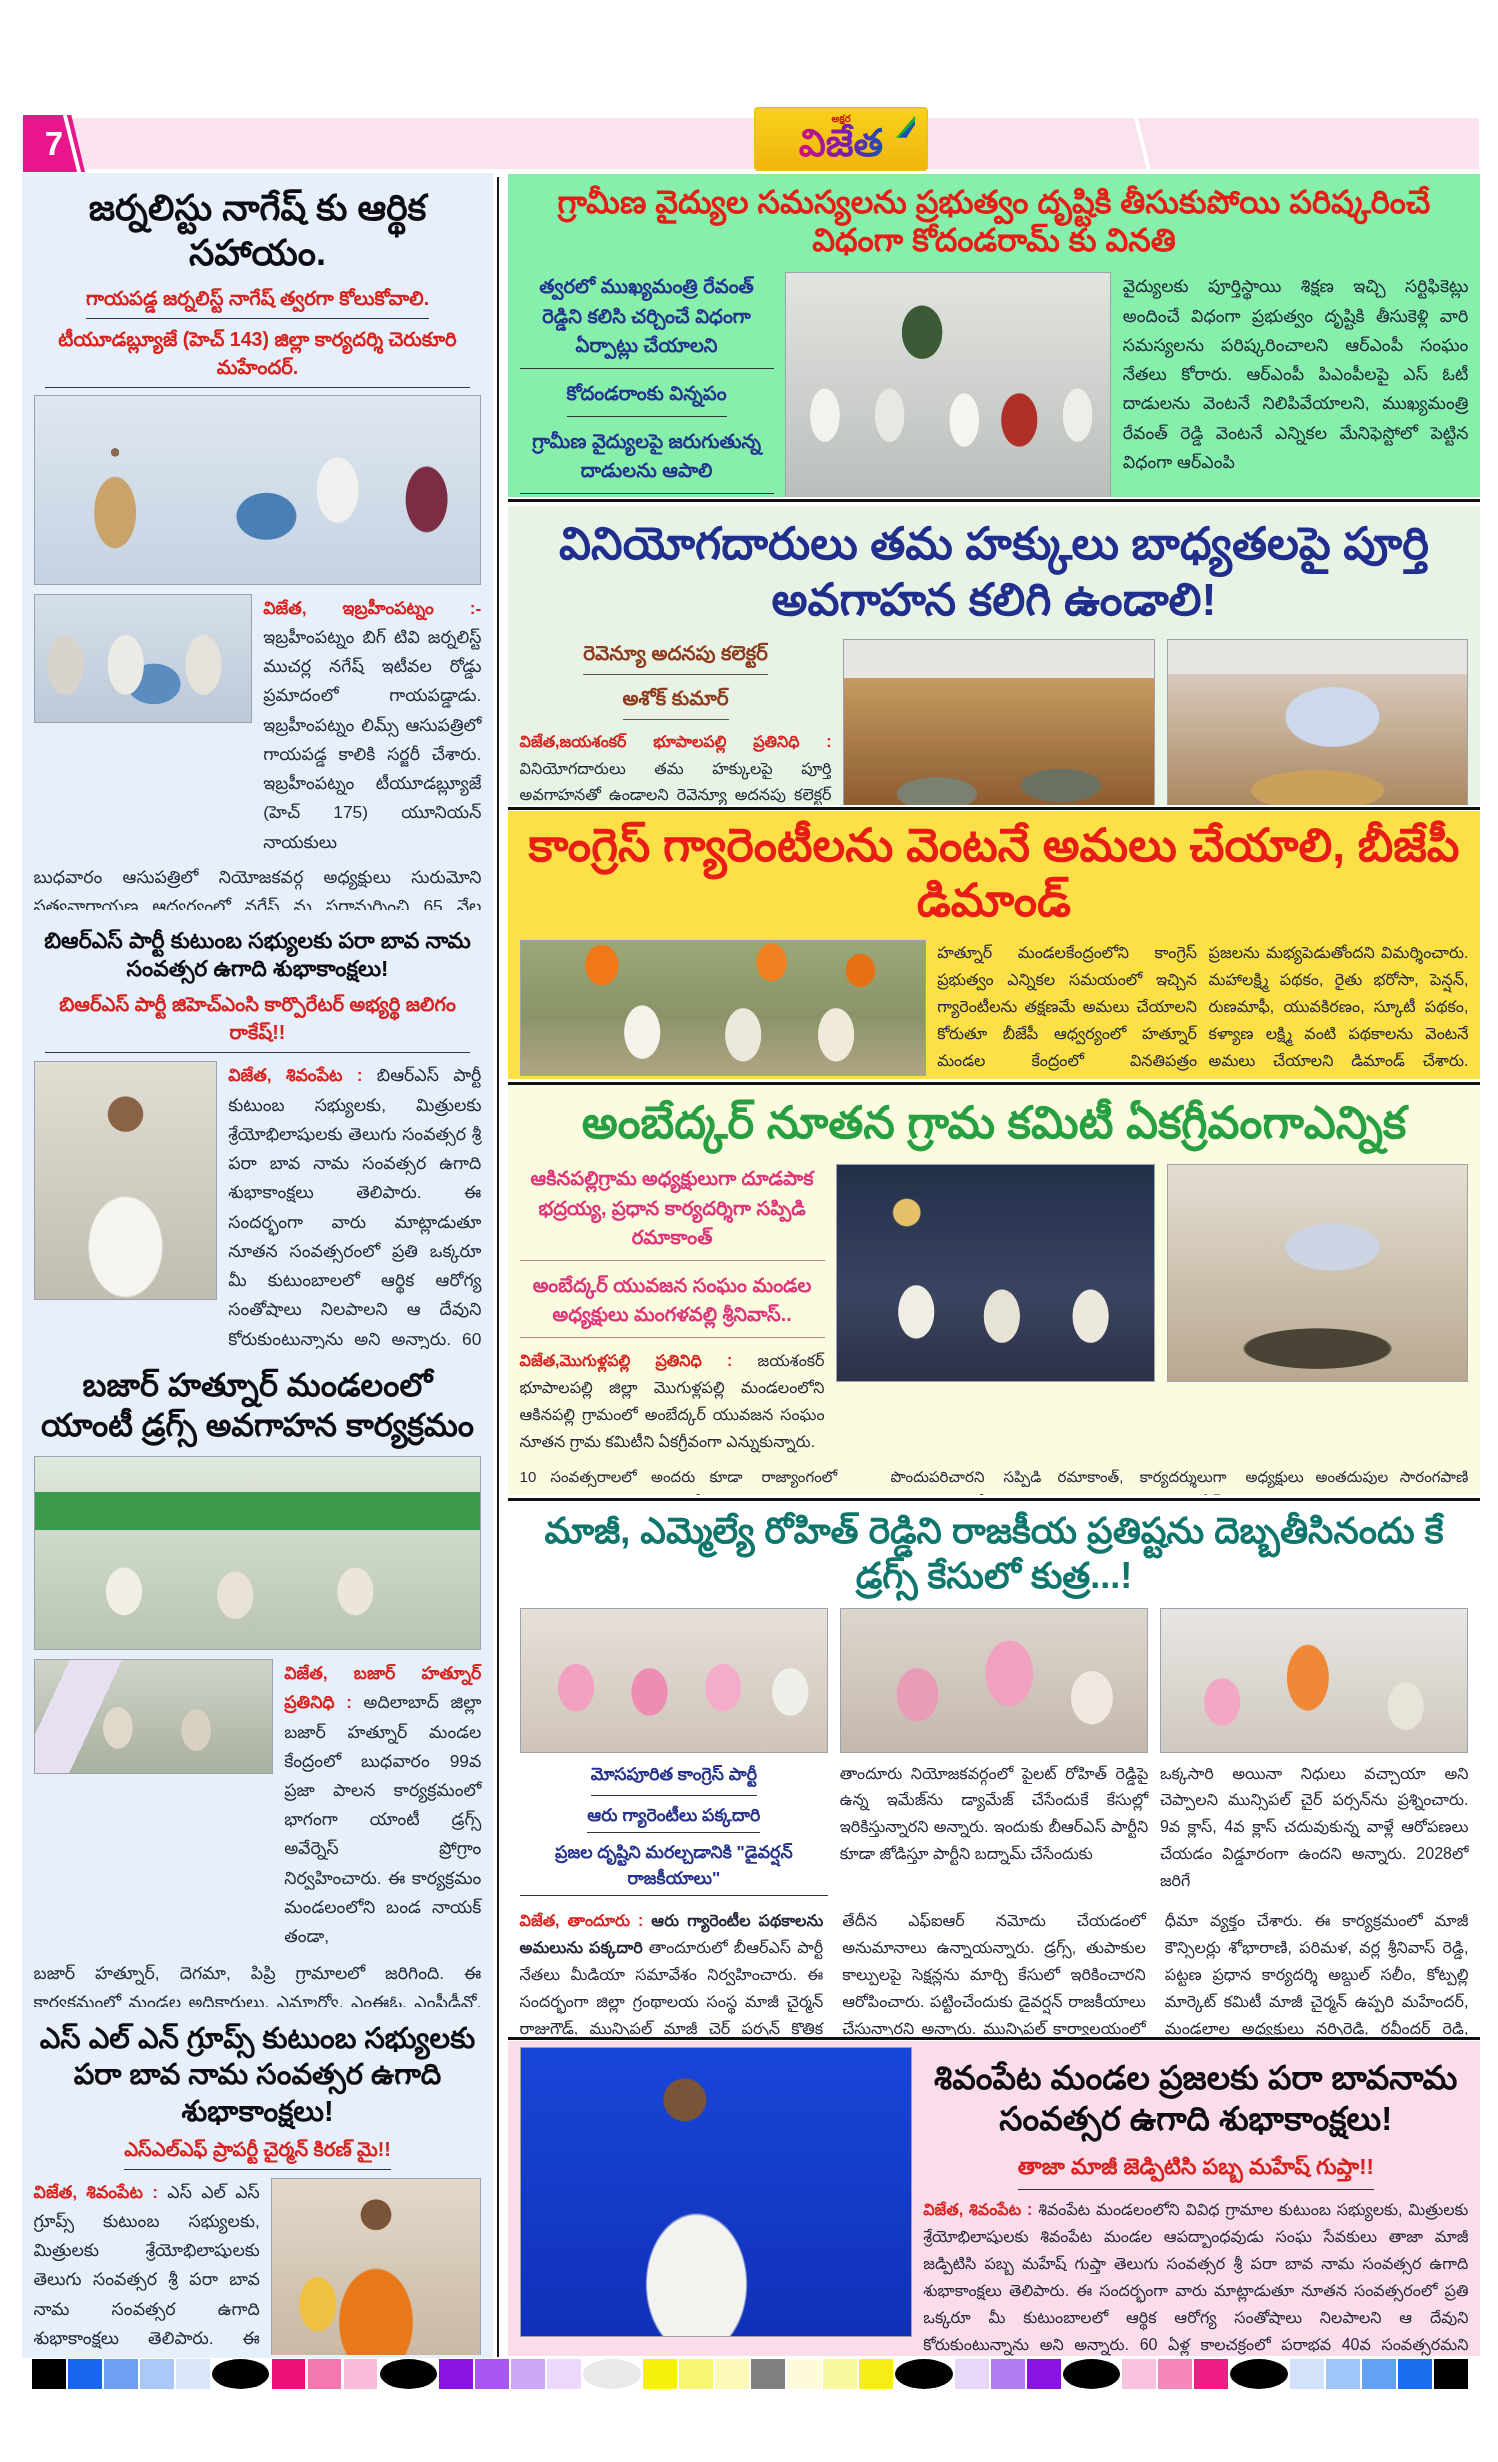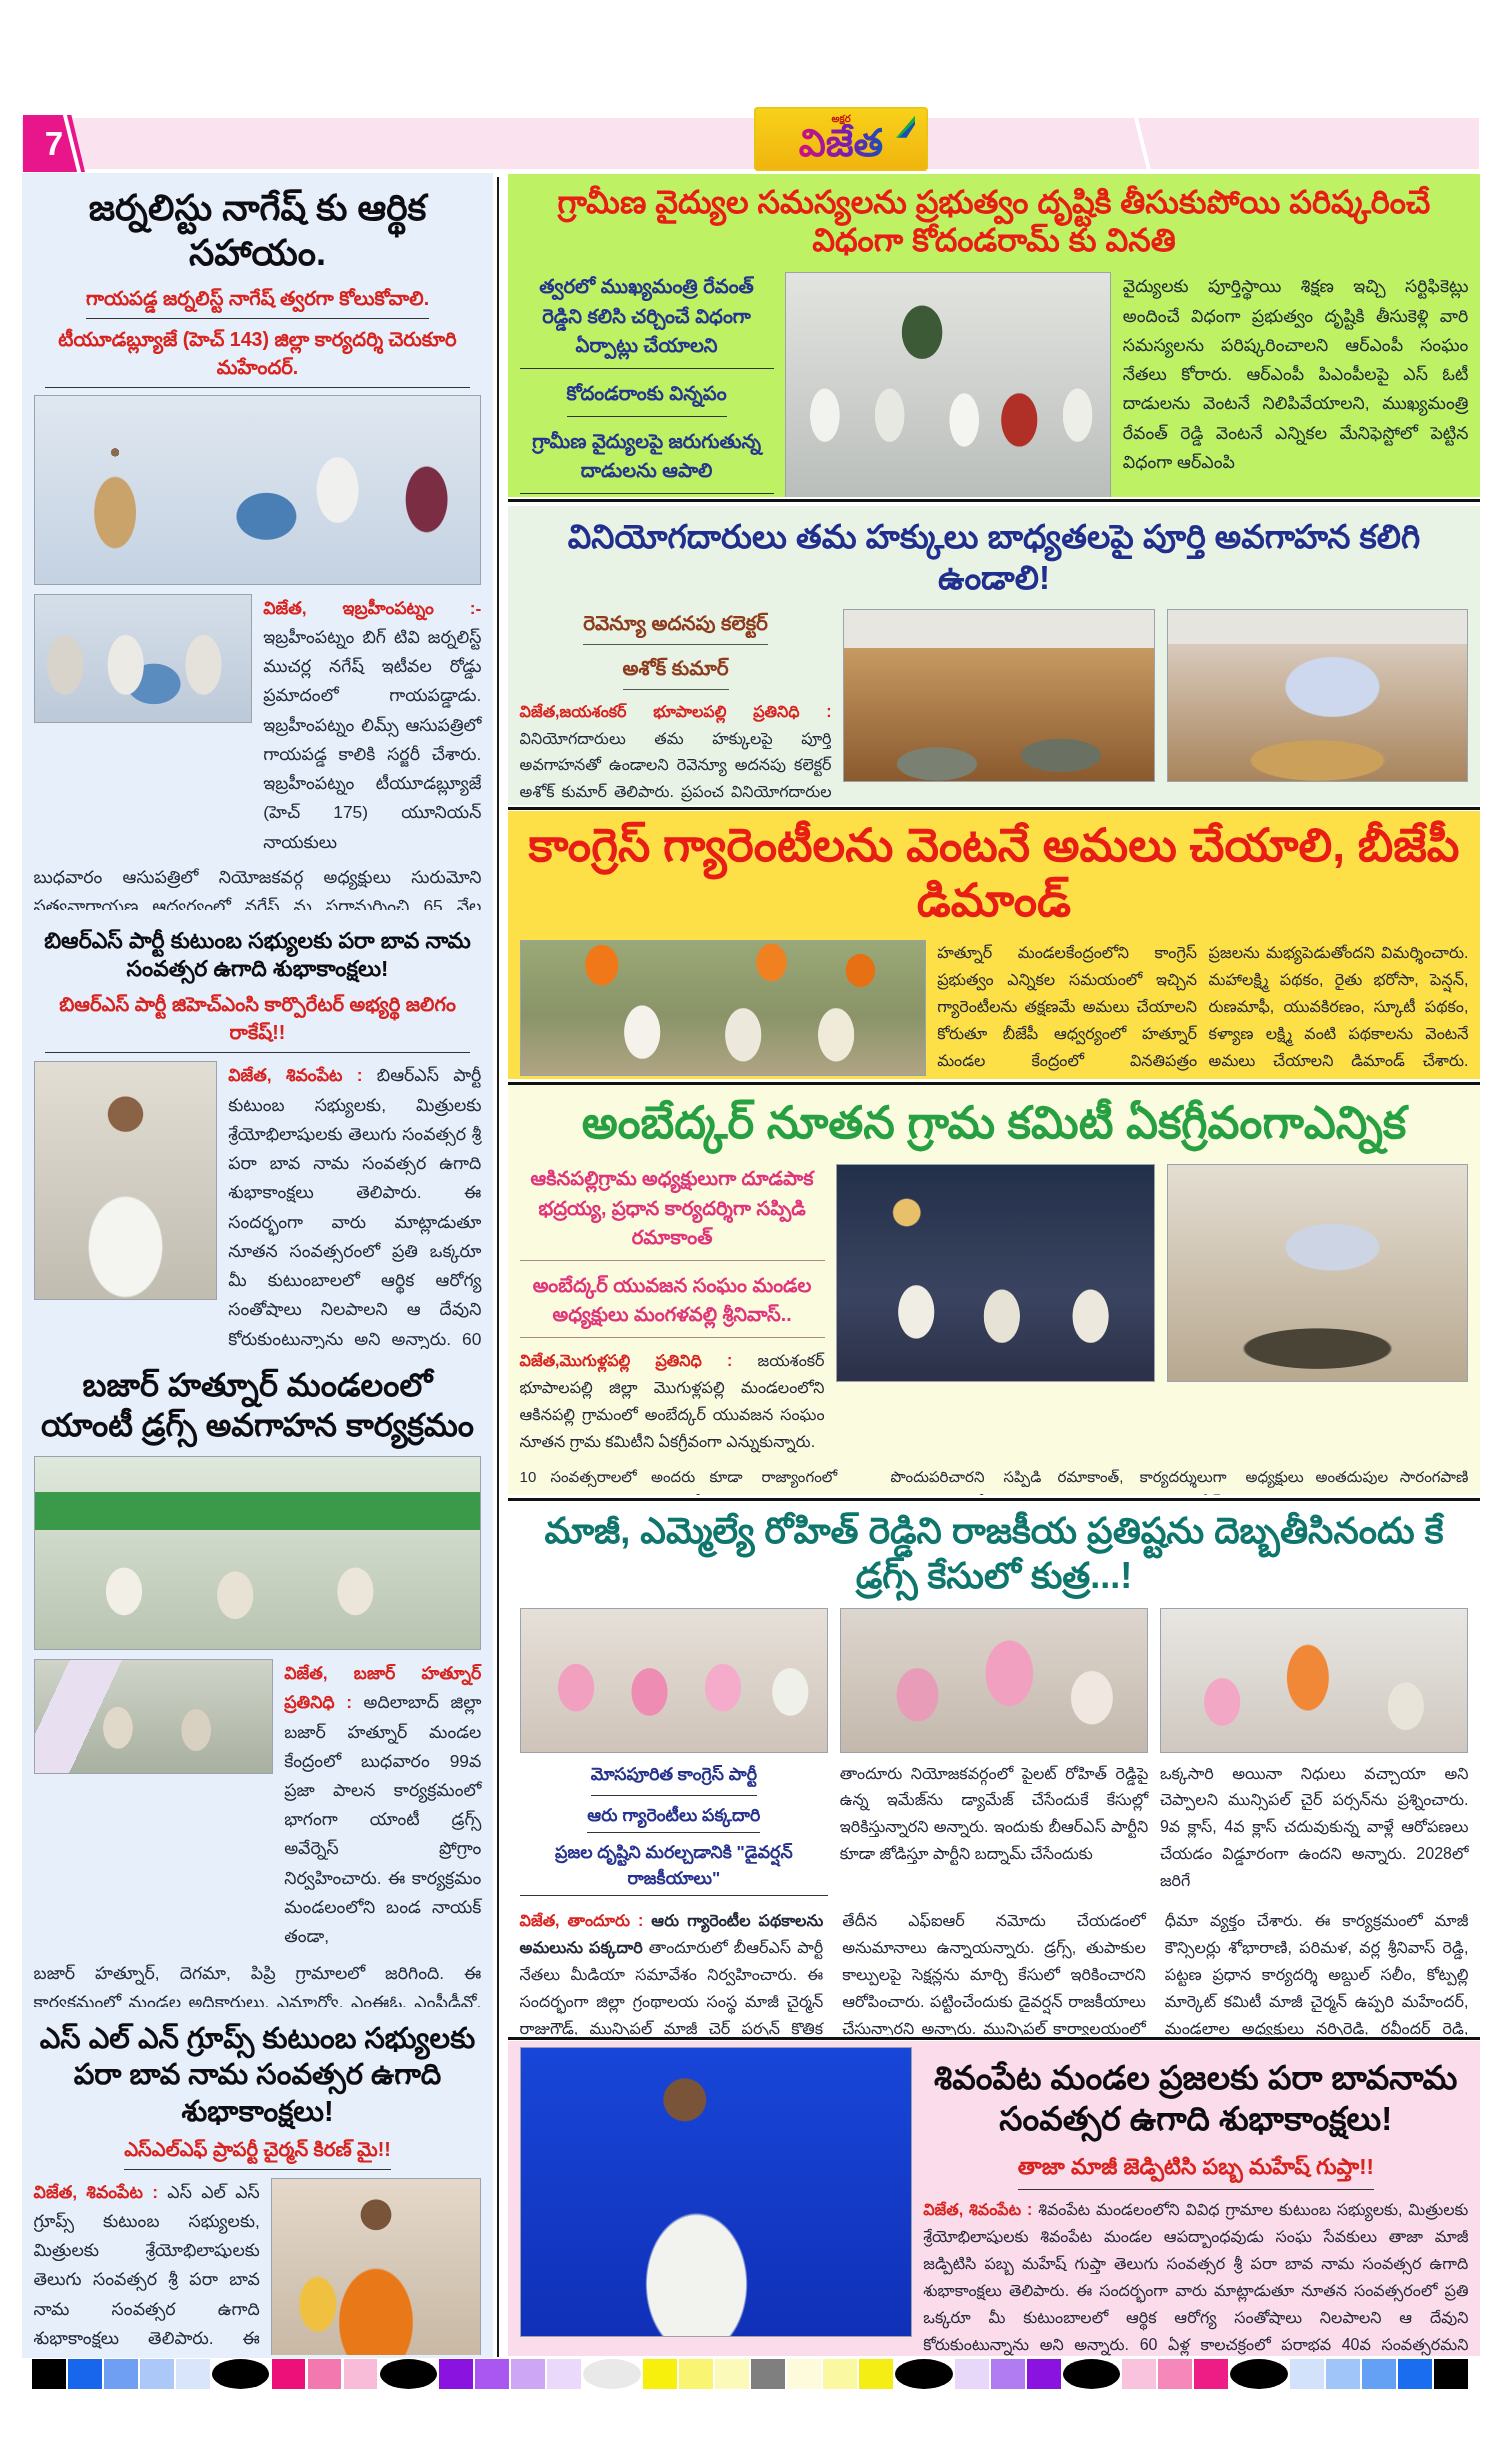--- a/index.html
+++ b/index.html
@@ -213,38 +213,38 @@
           <span class="byline">విజేత, శివంపేట :</span>
           <span>ఎస్ ఎల్ ఎస్ గ్రూప్స్ కుటుంబ సభ్యులకు, మిత్రులకు శ్రేయోభిలాషులకు తెలుగు సంవత్సర శ్రీ పరా బావ నామ సంవత్సర ఉగాది శుభాకాంక్షలు తెలిపారు. ఈ సందర్భంగా వారు మాట్లాడుతూ నూతన సంవత్సరంలో ప్రతి ఒక్కరూ ఆర్థిక ఆరోగ్య సంతోషాలతో ఉండాలని ఆ దేవుని కోరుకుంటున్నాను అని అన్నారు. 60 ఏళ్ల కాలచక్రంలో పరాభవ 40వ సంవత్సరమని, చెడు ఆలోచనలను ఓడించి విజయానికి పునాది వేసేది అని అన్నారు. ప్రతి ఒక్కరి జీవితంలో కొత్త ఆశలు విజయాలు రావాలని ఆశాభావం వ్యక్తం చేశారు.</span>
         </p>
         <div class="photo ph-woman" style="width:210px;height:181px;flex:none;"></div>
       </div>
     </div>
   </div>
 
   <div class="rule-v"></div>
 
-  <div class="rsec art" style="top:174px;height:323px;background:#bef264;">
+  <div class="rsec art" style="top:174px;height:323px;background:#86efac;">
     <div class="hl-red" style="font-size:32px;margin:2.9px 0 13px;">గ్రామీణ వైద్యుల సమస్యలను ప్రభుత్వం దృష్టికి తీసుకుపోయి పరిష్కరించే విధంగా కోదండరామ్ కు వినతి</div>
     <div class="row">
       <div style="width:254px;flex:none;">
         <span class="sub-blue">త్వరలో ముఖ్యమంత్రి రేవంత్ రెడ్డిని కలిసి చర్చించే విధంగా ఏర్పాట్లు చేయాలని</span>
         <span class="sub-blue">కోదండరాంకు విన్నపం</span>
         <span class="sub-blue">గ్రామీణ వైద్యులపై జరుగుతున్న దాడులను ఆపాలి</span>
 
       </div>
       <div class="photo ph-doctors" style="width:326px;height:239px;flex:none;"></div>
       <p class="body-txt" style="margin:0;flex:1;">వైద్యులకు పూర్తిస్థాయి శిక్షణ ఇచ్చి సర్టిఫికెట్లు అందించే విధంగా ప్రభుత్వం దృష్టికి తీసుకెళ్లి వారి సమస్యలను పరిష్కరించాలని ఆర్ఎంపీ సంఘం నేతలు కోరారు. ఆర్ఎంపీ పిఎంపీలపై ఎస్ ఓటీ దాడులను వెంటనే నిలిపివేయాలని, ముఖ్యమంత్రి రేవంత్ రెడ్డి వెంటనే ఎన్నికల మేనిఫెస్టోలో పెట్టిన విధంగా ఆర్ఎంపి</p>
     </div>
 
   </div>
   <div class="rule-h" style="top:499px;"></div>
 
   <div class="rsec art" style="top:506px;height:299px;background:#e9f3e5;">
-    <div class="hl-navy" style="font-size:33px;margin:4.4px 0 10px;">వినియోగదారులు తమ హక్కులు బాధ్యతలపై పూర్తి అవగాహన కలిగి ఉండాలి!</div>
+    <div class="hl-navy" style="font-size:45px;margin:4.4px 0 10px;">వినియోగదారులు తమ హక్కులు బాధ్యతలపై పూర్తి అవగాహన కలిగి ఉండాలి!</div>
     <div class="row">
       <div style="width:312px;flex:none;">
         <span class="sub-brown">రెవెన్యూ అదనపు కలెక్టర్</span>
         <span class="sub-brown">అశోక్ కుమార్</span>
         <p class="body-txt" style="margin:0;font-size:16px;">
           <span class="byline">విజేత,జయశంకర్ భూపాలపల్లి ప్రతినిధి :</span>
           <span>వినియోగదారులు తమ హక్కులపై పూర్తి అవగాహనతో ఉండాలని రెవెన్యూ అదనపు కలెక్టర్ అశోక్ కుమార్ తెలిపారు. ప్రపంచ వినియోగదారుల హక్కుల దినోత్సవం సందర్భంగా కలెక్టరేట్ సమావేశ మందిరంలో జరిగిన కార్యక్రమంలో ఆయన మాట్లాడారు.</span>
         </p>
       </div>
       <div class="photo ph-hall" style="width:312px;height:173px;flex:none;"></div>

